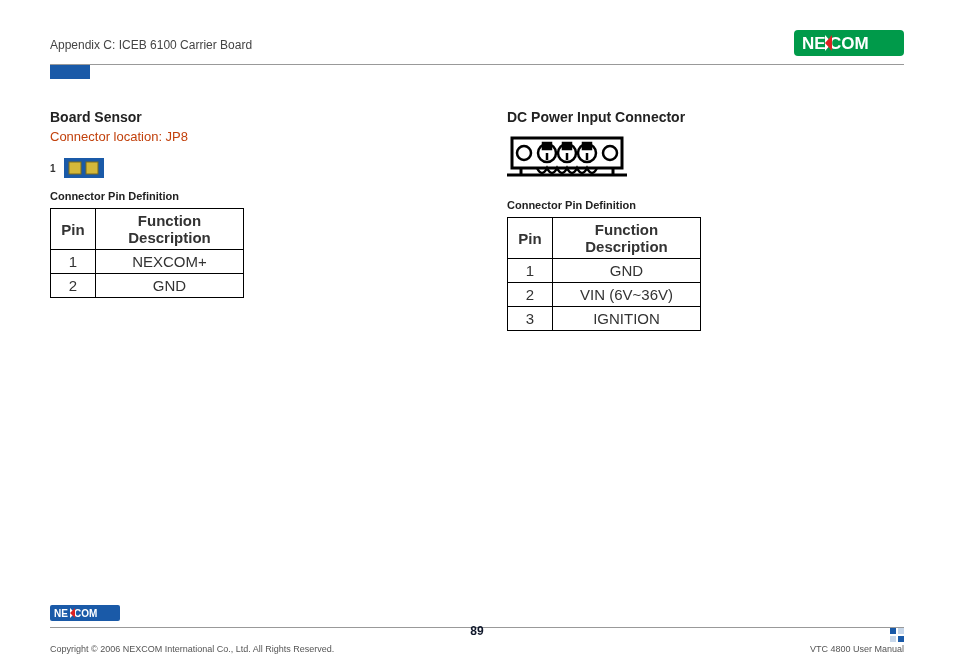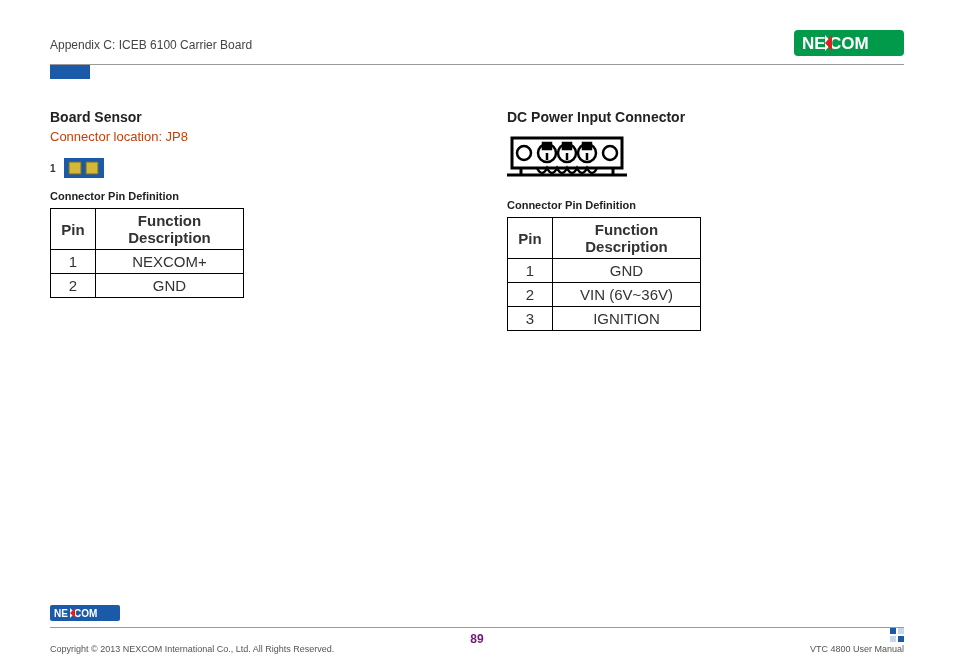--- a/index.html
+++ b/index.html
@@ -54,21 +54,21 @@
   }
   .footer-rule {
     border-top: 1px solid #999; margin-bottom: 2px;
     display:flex; justify-content:flex-end;
   }
   .footer-row {
     display: flex; justify-content: space-between; align-items: center;
     font-size: 9px; color: #555;
   }
   .footer-logo { margin-bottom: 2px; }
-  .page-num { font-weight: bold; font-size: 12px; color:#701a75; position:absolute; left:50%; transform:translateX(-50%); bottom:8px;}
+  .page-num { font-weight: bold; font-size: 12px; color:#0f172a; position:absolute; left:50%; transform:translateX(-50%); bottom:16px;}
   .footer-squares { width:14px; height:14px; }
 </style>
 </head>
 <body>
 
 <div class="page">
   <div class="header-row">
     <div class="appendix-title">Appendix C: ICEB 6100 Carrier Board</div>
     <div class="logo-top">
       <svg width="110" height="26" viewBox="0 0 110 26">
@@ -179,17 +179,17 @@
   </div>
   <div class="footer-rule">
     <svg class="footer-squares" viewBox="0 0 14 14">
       <rect x="0" y="0" width="6" height="6" fill="#1a5aa8"></rect>
       <rect x="8" y="0" width="6" height="6" fill="#c7d7ea"></rect>
       <rect x="0" y="8" width="6" height="6" fill="#c7d7ea"></rect>
       <rect x="8" y="8" width="6" height="6" fill="#1a5aa8"></rect>
     </svg>
   </div>
   <div class="footer-row">
-    <div>Copyright © 2013 NEXCOM International Co., Ltd. All Rights Reserved.</div>
+    <div>Copyright © 2006 NEXCOM International Co., Ltd. All Rights Reserved.</div>
     <div class="page-num">89</div>
     <div>VTC 4800 User Manual</div>
   </div>
 </div>
 
 </body></html>

